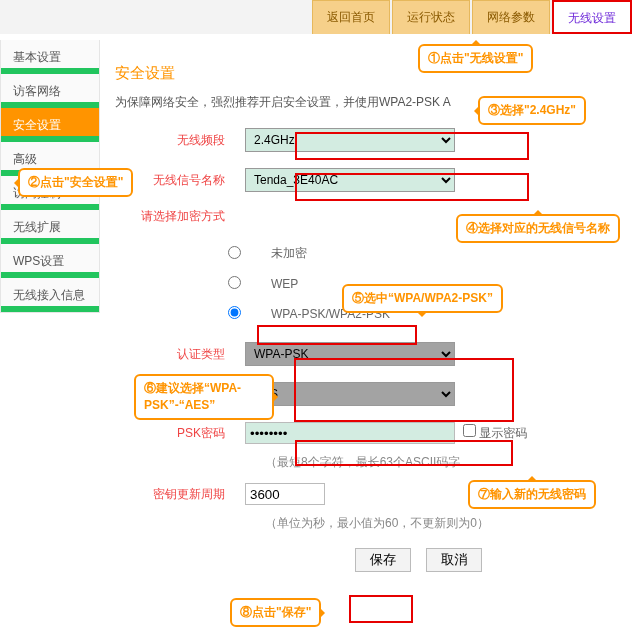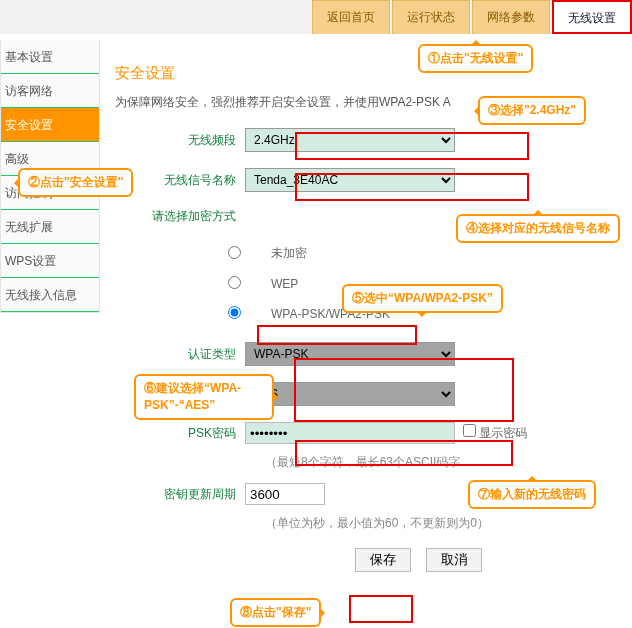--- a/index.html
+++ b/index.html
@@ -1,33 +1,33 @@
 <!DOCTYPE html>
 <html><head>
 <meta charset="utf-8">
 <style>
   * { box-sizing: border-box; margin: 0; padding: 0; }
   body { font-family: "Microsoft YaHei", Arial, sans-serif; font-size: 12px; color: #666; background: #fff; width: 632px; height: 628px; overflow: hidden; position: relative; }
   
   
   .topbar { height: 34px; background: #f3f3f3; display: flex; justify-content: flex-end; border-bottom: 0; }
   .topbar .tab { height: 34px; line-height: 32px; padding: 0 14px; background: #f6d08a; color: #8a5a00; border: 1px solid #e6b85c; border-bottom: none; margin-left: 2px; position: relative; top: 0; }
-  .topbar .tab.active { background: #fff; border: 2px solid #e60000; color: #0f172a; z-index: 2; }
+  .topbar .tab.active { background: #fff; border: 2px solid #e60000; color: #6d28d9; z-index: 2; }
 
   
   .sidebar { position: absolute; left: 0; top: 40px; width: 100px; border: 1px solid #e5e5e5; border-top: none; }
-  .sidebar .item { display:block; height: 34px; line-height: 34px; padding-left: 4px; border-bottom: 1px solid #22c55e; color: #555; background:#fafafa;}
+  .sidebar .item { display:block; height: 34px; line-height: 34px; padding-left: 12px; border-bottom: 6px solid #22c55e; color: #555; background:#fafafa;}
   .sidebar .item.active { background: #ff9400; color: #fff; }
 
   
   .main { position: absolute; left: 115px; top: 50px; right: 6px; }
   h2.title { color: #ff9400; font-size: 15px; font-weight: normal; margin: 14px 0 10px 0;}
   .intro { color: #555; margin-bottom: 16px; line-height: 1.6;}
   .row { display: flex; align-items: center; margin-bottom: 16px; }
-  .row .lbl { width: 130px; text-align: right; padding-right: 9px; color:#15803d; }
+  .row .lbl { width: 130px; text-align: right; padding-right: 20px; color:#ef4444; }
   .sel { width: 210px; height: 24px; border:1px solid #999; background:#d3ece1; font-size:12px; padding-left:4px;}
   .sel.plain { background:#a3a3a3; }
   .radio-row { display:flex; align-items:center; margin-bottom:14px; }
   .radio-row .rcol { width:150px; text-align:right; padding-right:24px;}
   .radio-row label { margin-left:6px; }
   .inp { width:210px; height:22px; border:1px solid #bbb; padding:0 4px; background:#d3ece1;}
   .inp.white { background:#fff; }
   .hint { color:#888; margin-left:150px; margin-top:-6px; margin-bottom:12px;}
   .btnrow { margin-left:240px; margin-top:16px;}
   button.btn { width:56px; height:24px; border:1px solid #bbb; background:#f3f3f3; margin-right:12px;}

